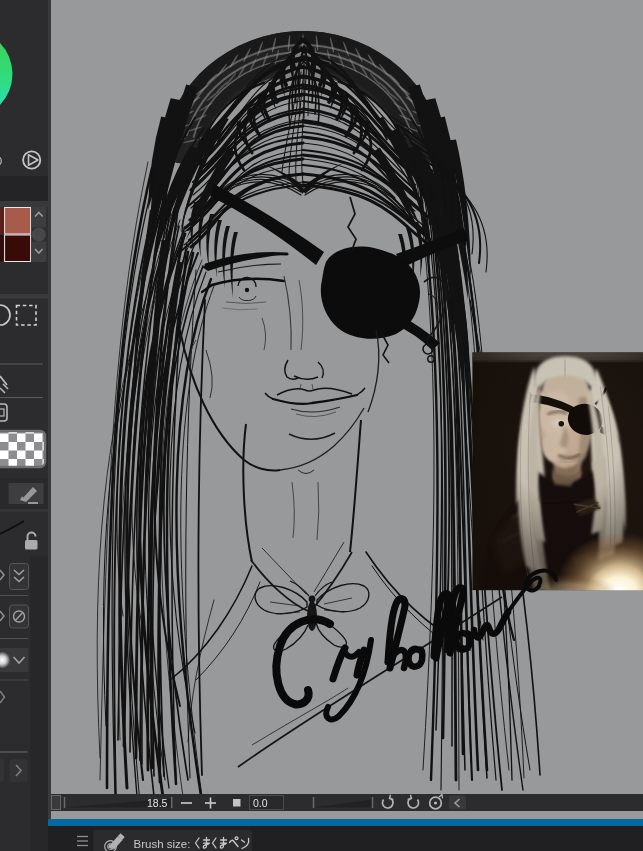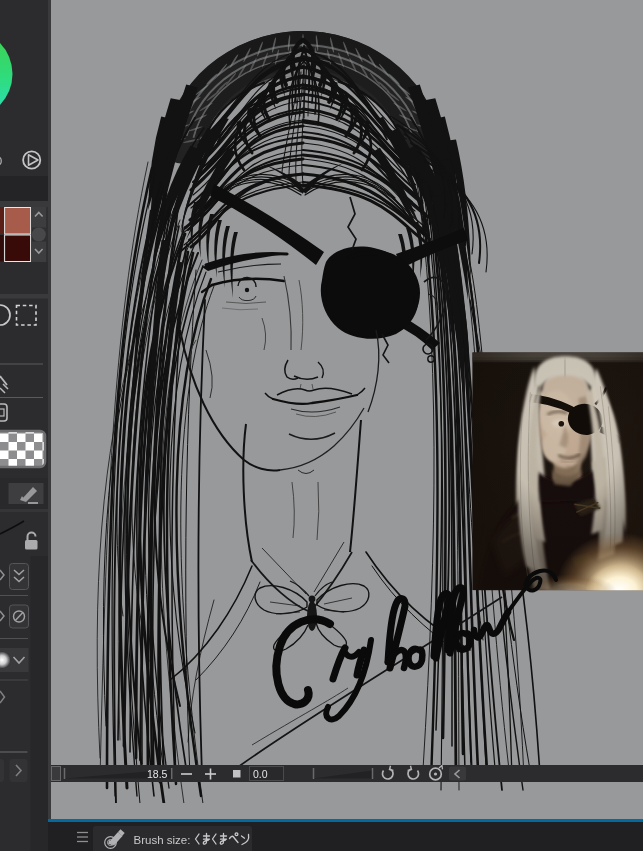--- a/index.html
+++ b/index.html
@@ -599,21 +599,21 @@
   <line x1="0" y1="752" x2="27.5" y2="752" stroke="#636365" stroke-width="1.2"></line>
   <rect x="-8" y="759" width="12" height="23" rx="3" fill="#333336"></rect>
   <rect x="9.5" y="759" width="18" height="23" rx="3" fill="#333336"></rect>
   <path d="M 16 765 l 5 5.5 -5 5.5" fill="none" stroke="#7e7e80" stroke-width="1.6"></path>
   <rect x="30.5" y="556" width="17.5" height="295" fill="#272729"></rect>
  </svg>
 </div>
 
 <div class="abs" style="left:48px;top:0;width:2.5px;height:851px;background:#3a3a3c"></div>
 
-<div class="abs" style="left:50.5px;top:765px;width:592.5px;height:16.5px;background:#2c2c2e">
+<div class="abs" style="left:50.5px;top:794px;width:592.5px;height:16.5px;background:#2c2c2e">
  <svg width="593" height="17" style="position:absolute;left:0;top:0">
   <rect x="0" y="0" width="593" height="17" fill="#2c2c2e"></rect>
   <rect x="0.5" y="1.5" width="9" height="14" fill="#3a3a3c" stroke="#67676a" stroke-width="1"></rect>
   <polygon points="13.5,13.5 121,4.5 121,13.5" fill="#222224"></polygon>
   <line x1="13.5" y1="3" x2="13.5" y2="14" stroke="#6a6a6c" stroke-width="1.5"></line>
   <line x1="120.7" y1="3" x2="120.7" y2="14" stroke="#6a6a6c" stroke-width="1.5"></line>
   <text x="96" y="12.5" font-size="10.5" fill="#e6e6e8" text-anchor="start" font-family="Liberation Sans">18.5</text>
   <line x1="130" y1="9" x2="141" y2="9" stroke="#cccccе" stroke-width="1.6"></line>
   <line x1="130" y1="9" x2="141" y2="9" stroke="#cccccc" stroke-width="1.6"></line>
   <line x1="154" y1="9" x2="165" y2="9" stroke="#cccccc" stroke-width="1.6"></line>
@@ -631,21 +631,21 @@
    <path d="M 359.5 0.8 l 1 3.8 -3.9 0.9" stroke-width="1.4"></path>
    <circle cx="384.5" cy="9" r="5.8"></circle>
    <circle cx="384.5" cy="9" r="1.6" fill="#b4b4b6" stroke="none"></circle>
    <path d="M 388 3 l 3 -2.5 l 0.5 3.8" stroke-width="1.3"></path>
   </g>
   <rect x="398" y="1.5" width="17" height="14" rx="2" fill="#39393b"></rect>
   <path d="M 408.5 5 L 404 9 L 408.5 13" fill="none" stroke="#9c9c9e" stroke-width="1.6"></path>
  </svg>
 </div>
 
-<div class="abs" style="left:48px;top:819px;width:595px;height:32px;background:#202022;border-top:3px solid #0369a1">
+<div class="abs" style="left:48px;top:819px;width:595px;height:32px;background:#202022;border-top:7px solid #0369a1">
  <div class="abs" style="left:45px;top:4px;width:159px;height:28px;background:#2b2b2d;border-radius:3px 3px 0 0"></div>
  <svg width="595" height="32" style="position:absolute;left:0;top:0">
   <g stroke="#8e8e90" stroke-width="1.3">
    <line x1="29" y1="10.5" x2="40" y2="10.5"></line>
           <line x1="29" y1="15" x2="40" y2="15"></line>
           <line x1="29" y1="19.5" x2="40" y2="19.5"></line>
   </g>
   <g stroke="#b2b2b4" fill="#b2b2b4">
    <path d="M 61.5 19.5 L 70 10 L 74.5 14 L 66 23.5 Z" stroke="none"></path>
    <path d="M 70 10 l 2.5 -2.8 4.2 3.8 -2.6 3 z" stroke="none"></path>

